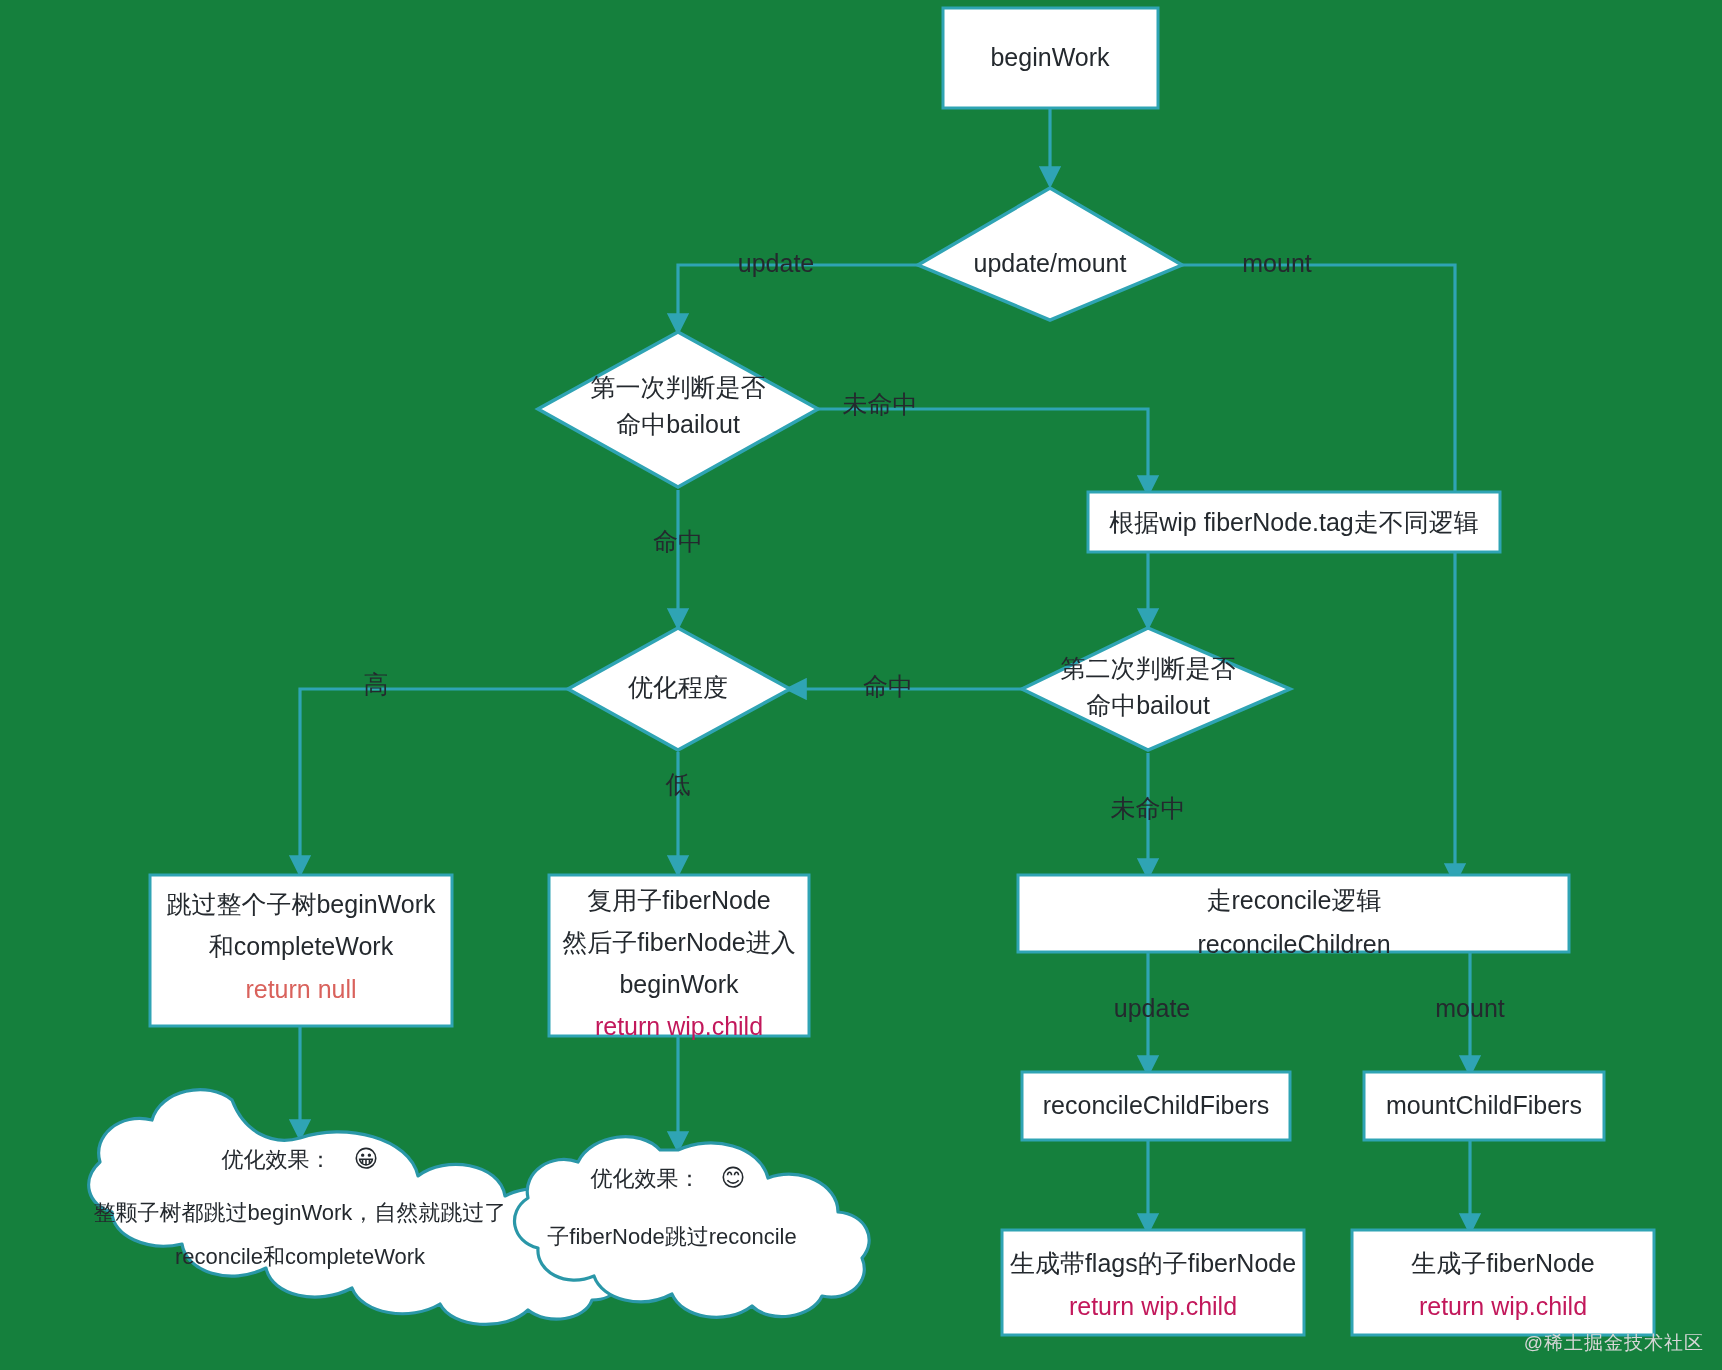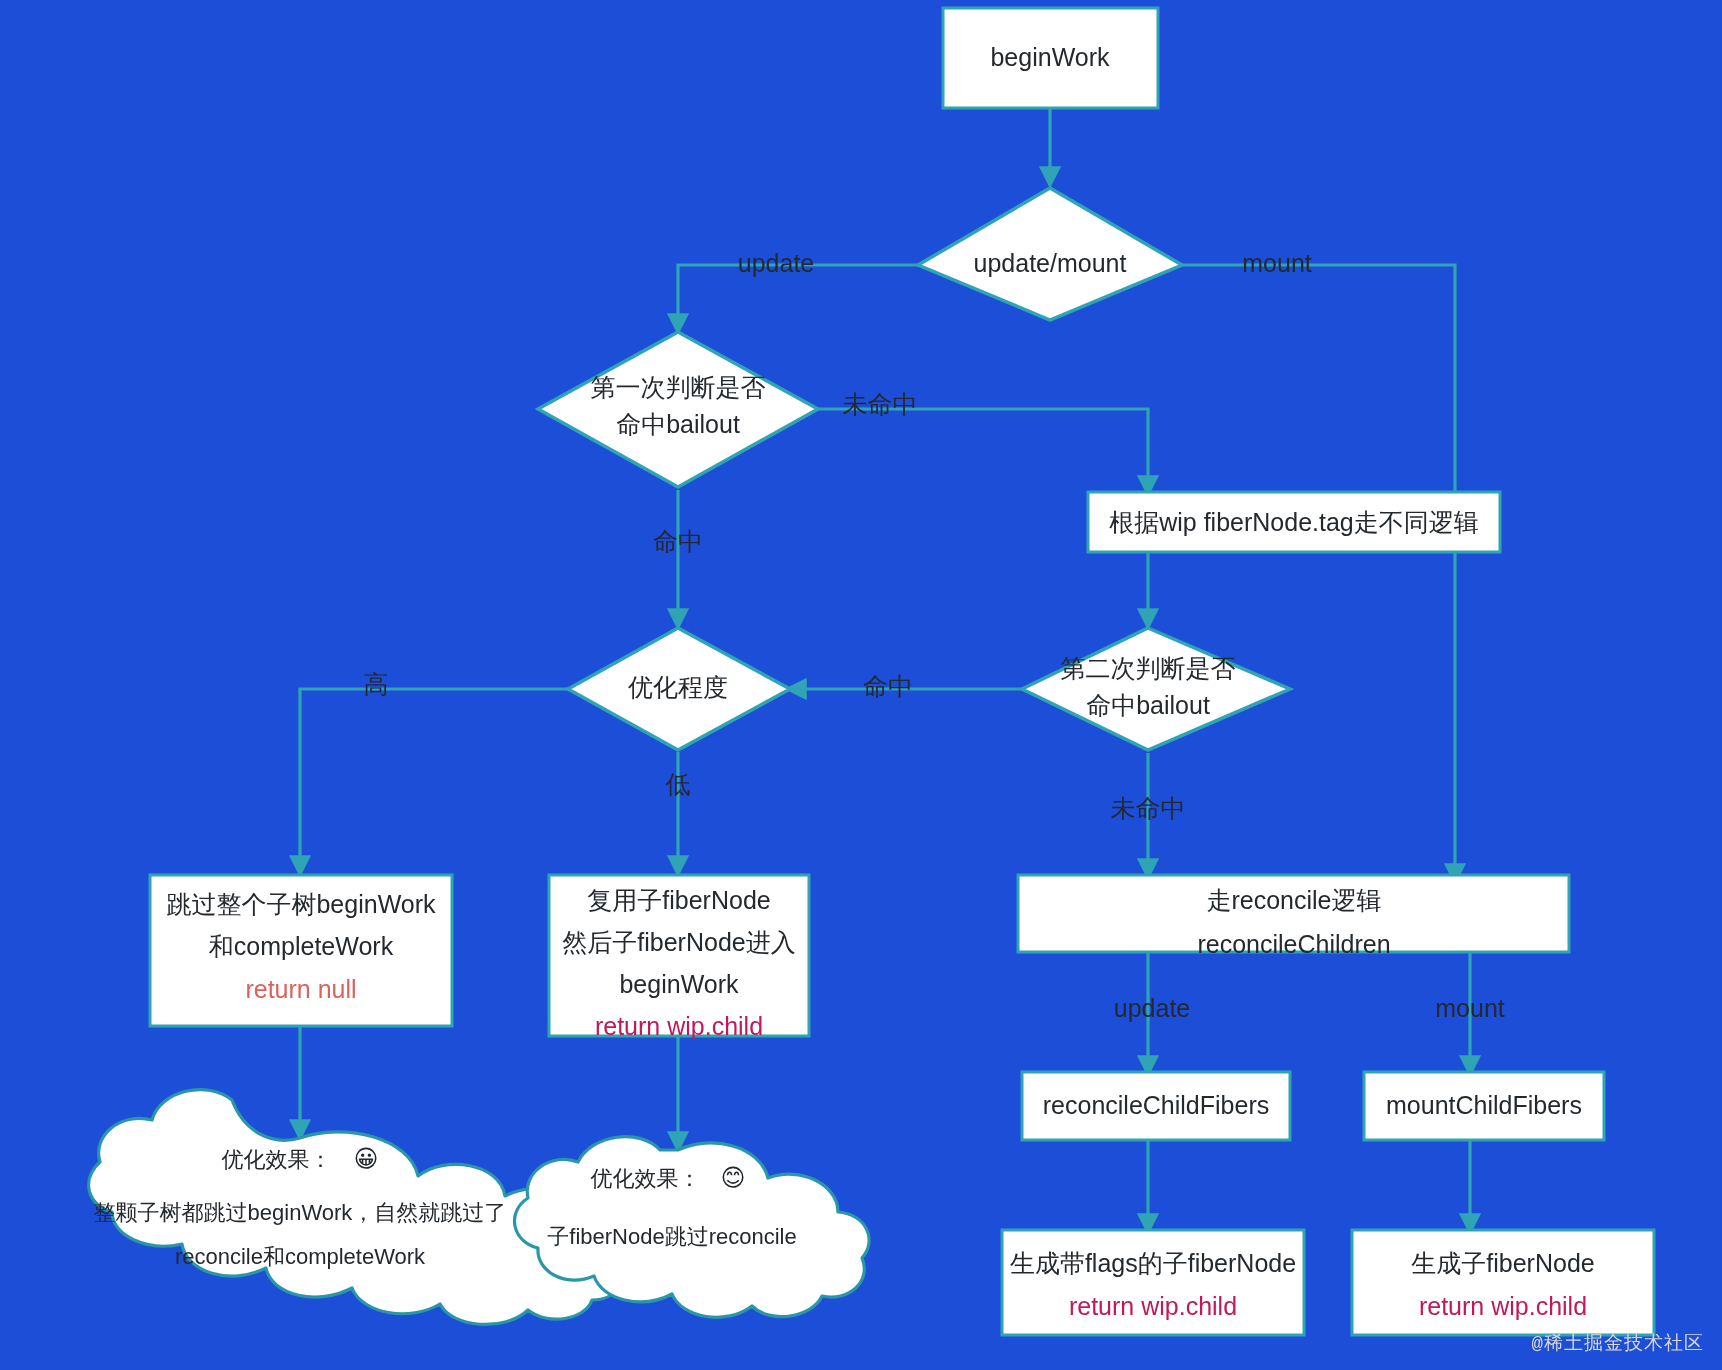--- a/index.html
+++ b/index.html
@@ -7,21 +7,21 @@
     padding: 0;
     background: #ffffff;
   }
   body {
     font-family: "Liberation Sans", "DejaVu Sans", sans-serif;
   }
   #canvas {
     position: relative;
     width: 1722px;
     height: 1370px;
-    background: #1d4ed8;
+    background: #15803d;
     overflow: hidden;
   }
   svg.flow {
     position: absolute;
     top: 0;
     left: 0;
     width: 1722px;
     height: 1370px;
   }
   .node-box {
@@ -73,21 +73,21 @@
     text-anchor: middle;
     dominant-baseline: middle;
   }
   .emoji {
     font-size: 24px;
   }
   .watermark {
     position: absolute;
     right: 18px;
     bottom: 14px;
-    font-family: Liberation Mono, monospace;
+    font-family: Liberation Sans, sans-serif;
     font-size: 19px;
     color: #d6d6d6;
     letter-spacing: 1px;
     user-select: none;
   }
 </style>
 </head>
 <body>
 
 <div id="canvas">

